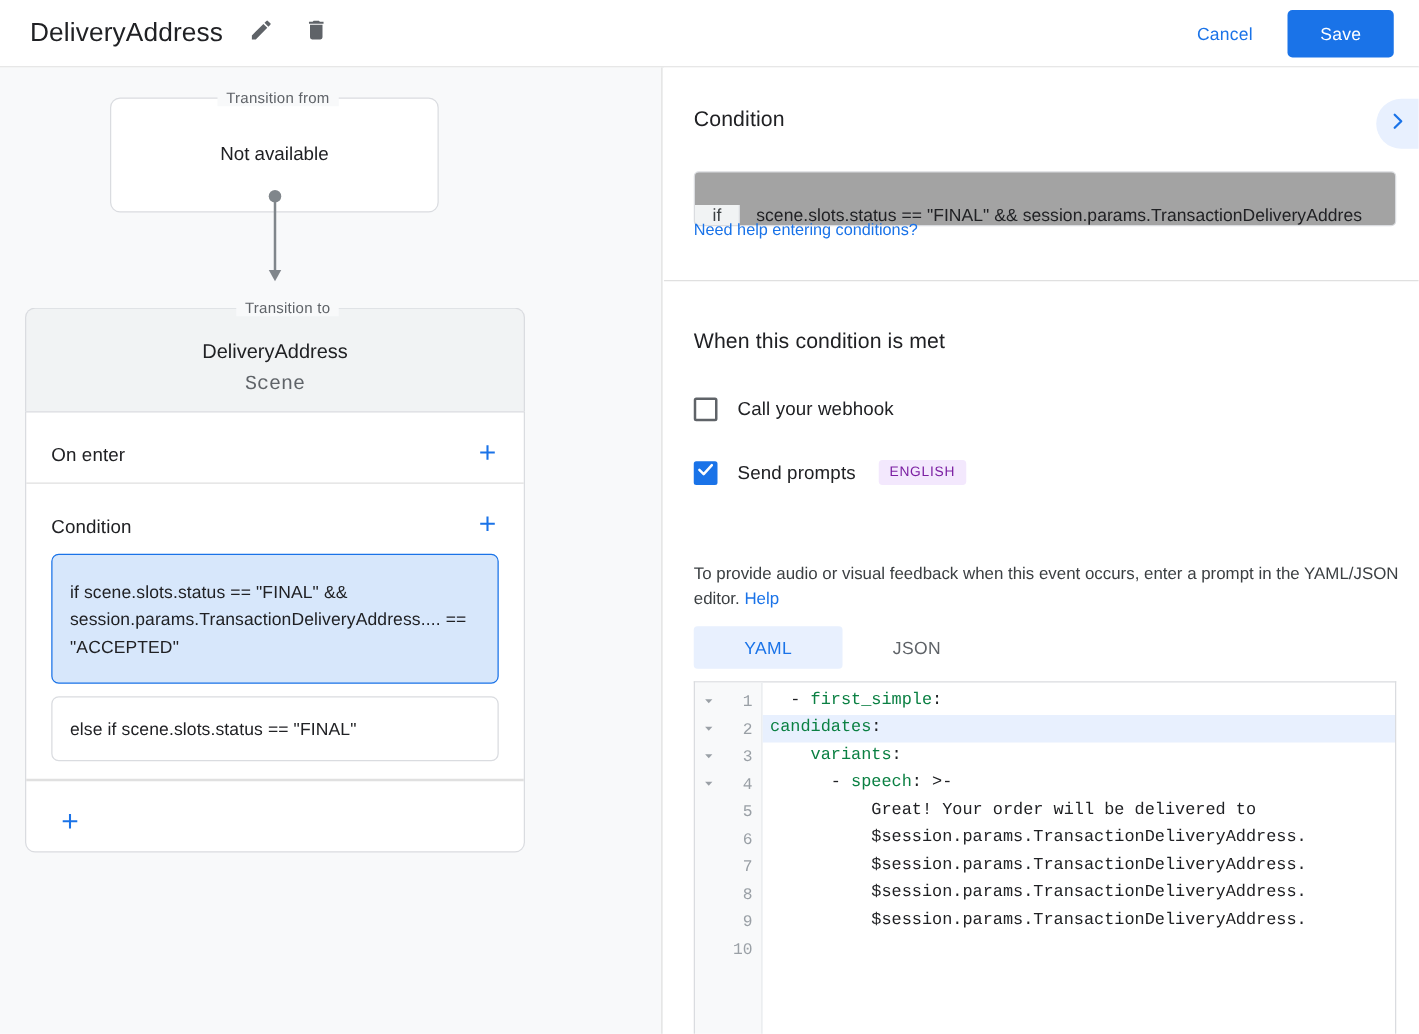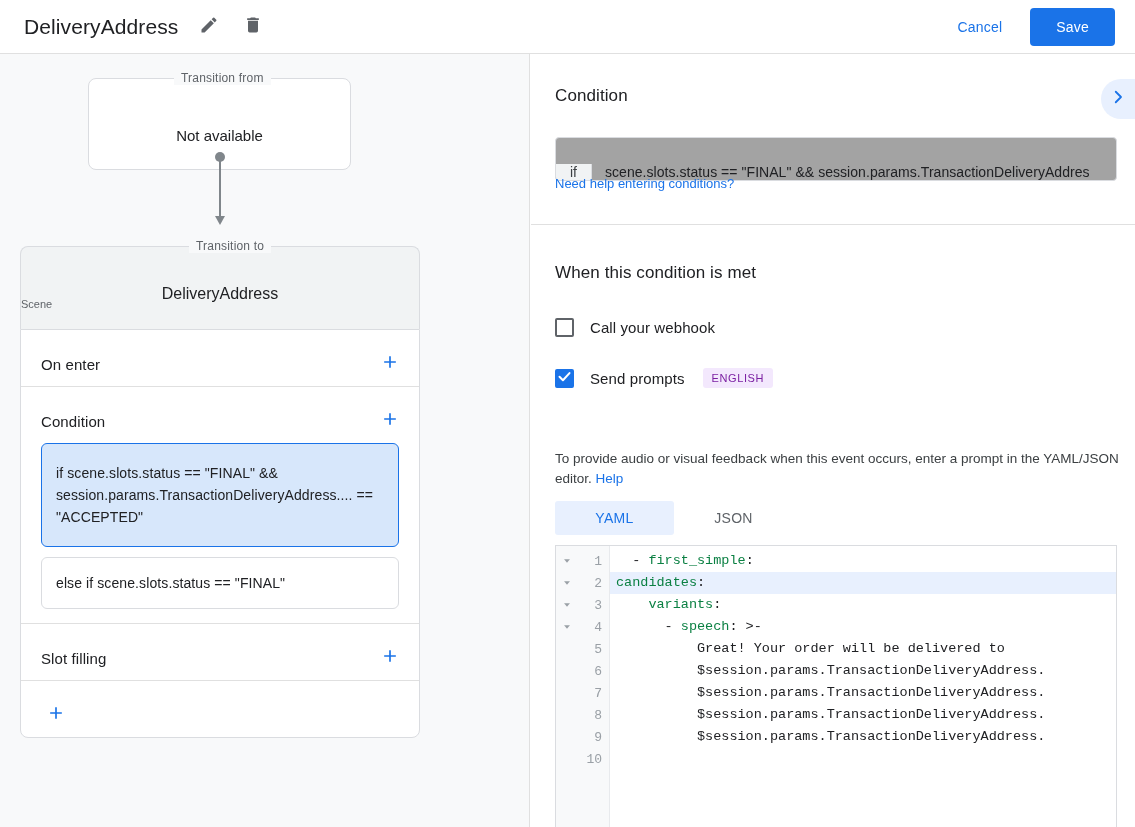--- a/index.html
+++ b/index.html
@@ -76,21 +76,21 @@
     letter-spacing: .2px;
   }
 
   #transition-from {
     left: 88px; top: 24px; width: 263px; height: 92px;
   }
   #transition-from .fieldset-legend { left: 85px; }
   .card-main-text {
     position: absolute; left: 0; right: 0;
     text-align: center;
-    font-size: 15px; color: #202124; margin-top: 12px;
+    font-size: 15px; color: #202124;
   }
 
   
   .arrow-wrap {
     position: absolute; left: 213px; top: 98px;
     width: 14px; height: 140px;
   }
   .arrow-dot {
     position: absolute; left: 2px; top: 0;
     width: 10px; height: 10px; border-radius: 50%;
@@ -110,22 +110,22 @@
 
   #transition-to {
     left: 20px; top: 192px; width: 400px; height: 83px;
     background: #f1f3f4;
     border-radius: 8px 8px 0 0;
     border-bottom: none;
   }
   #transition-to .fieldset-legend { left: 168px; text-align: center; }
   .card-sub-text {
     position: absolute; left: 0; right: 0;
-    text-align: left;
-    font-size: 11px; color: #5f6368;
+    text-align: center;
+    font-size: 16px; color: #5f6368; font-family: Liberation Mono, monospace;
   }
 
   
   .accordion {
     position: absolute; left: 20px; top: 275px; width: 400px;
     background: #ffffff;
     border: 1px solid #dadce0;
     border-top: 1px solid #dadce0;
     border-radius: 0 0 8px 8px;
   }
@@ -396,30 +396,20 @@
           </span>
         </div>
       </div>
       <div class="acc-body">
         <div class="chip selected tall">if scene.slots.status == "FINAL" &amp;&amp; session.params.TransactionDeliveryAddress.... == "ACCEPTED"</div>
         <div class="chip">else if scene.slots.status == "FINAL"</div>
       </div>
     </div>
 
     <div class="acc-section">
-      <div class="acc-header">
-        <div class="acc-title">Slot filling</div>
-        <div class="plus-btn">
-          <span>
-            <svg width="20" height="20" viewBox="0 0 24 24" fill="#1a73e8">
-                <path d="M19 13h-6v6h-2v-6H5v-2h6V5h2v6h6v2z"></path>
-              </svg>
-          </span>
-        </div>
-      </div>
     </div>
 
     <div class="acc-section">
       <div class="acc-header">
 
         <div class="plus-btn">
           <span>
             <svg width="20" height="20" viewBox="0 0 24 24" fill="#1a73e8">
                 <path d="M19 13h-6v6h-2v-6H5v-2h6V5h2v6h6v2z"></path>
               </svg>

